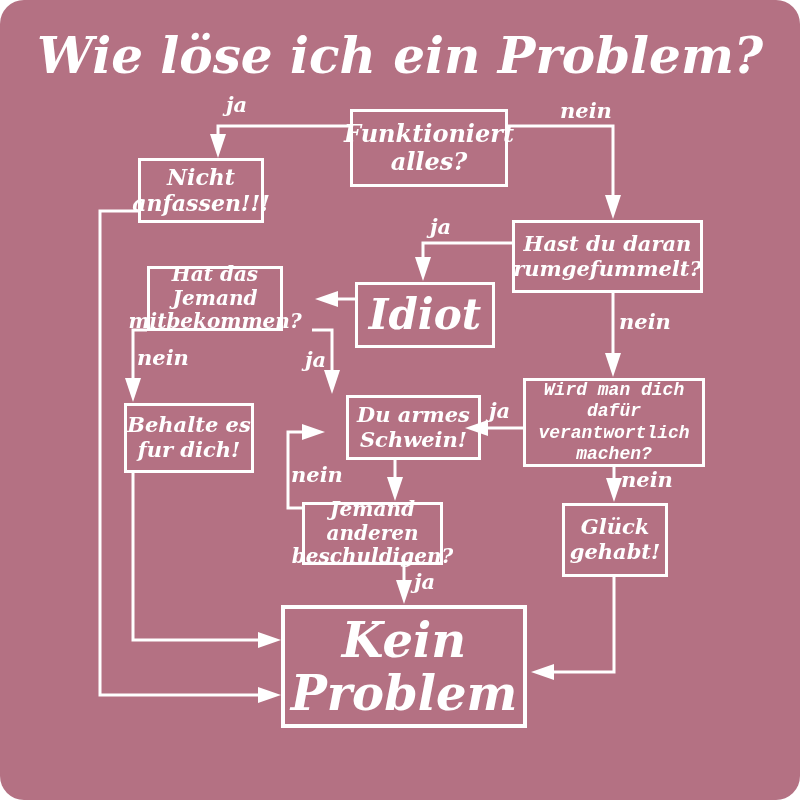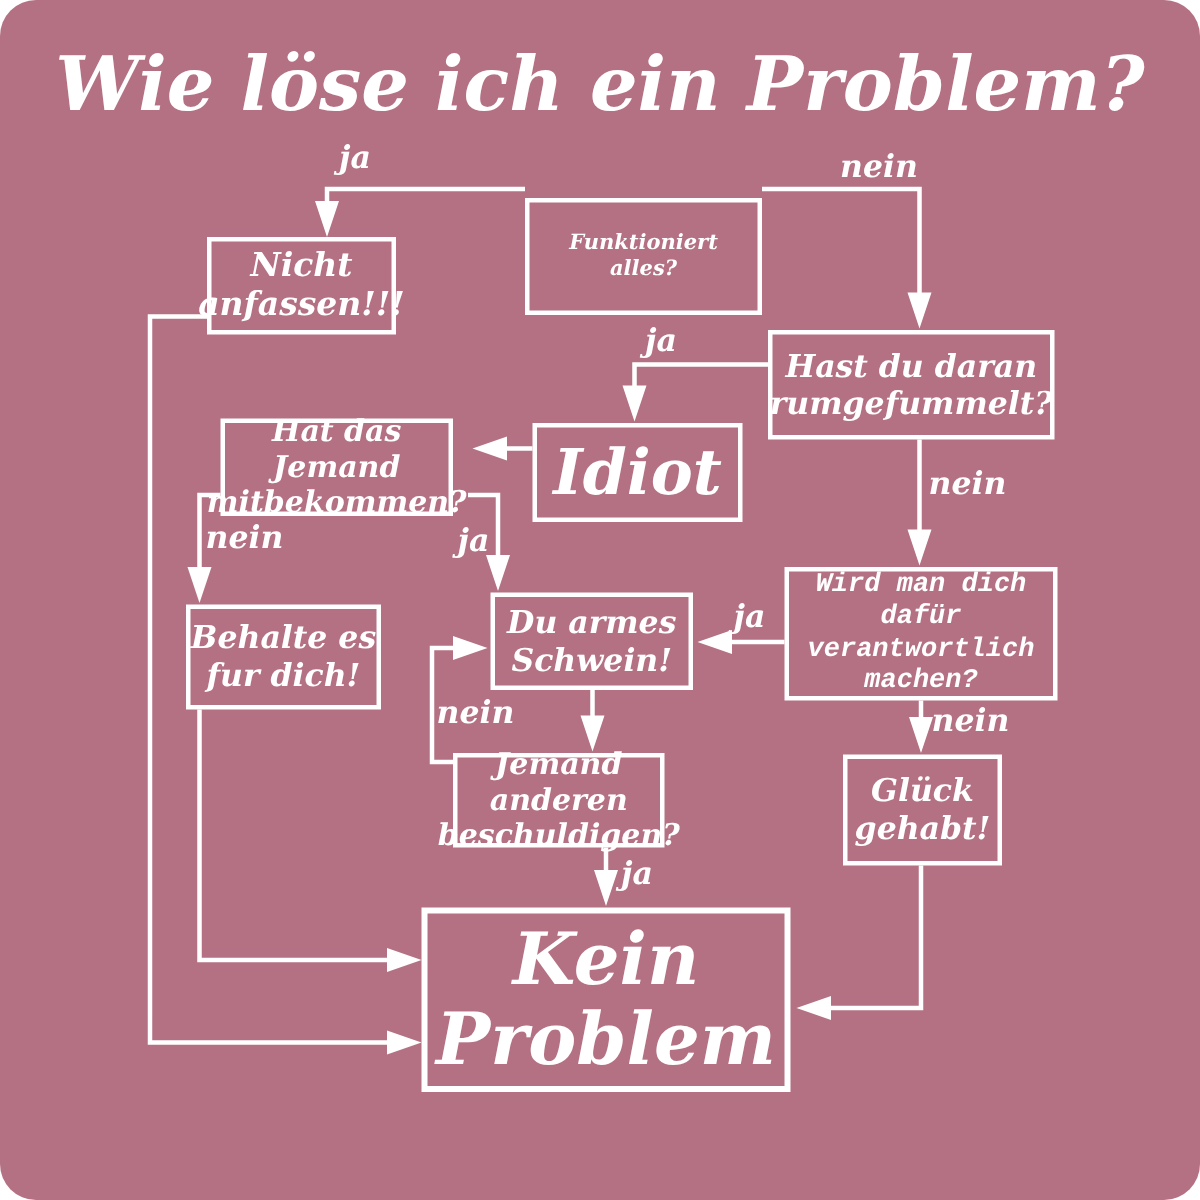--- a/index.html
+++ b/index.html
@@ -75,50 +75,50 @@
     <path class="edge" d="M404 565 V582"></path>
     <polygon class="arrowhead" points="396,580 412,580 404,604"></polygon>
 
     <path class="edge" d="M133 473 V640 H259"></path>
     <polygon class="arrowhead" points="258,632 258,648 281,640"></polygon>
 
     <path class="edge" d="M138 211 H100 V695 H259"></path>
     <polygon class="arrowhead" points="258,687 258,703 281,695"></polygon>
   </svg>
 
-  <div class="node" style="left:350px; top:132px; width:158px; height:78px; font-size:14px;">
+  <div class="node" style="left:350px; top:109px; width:158px; height:78px; font-size:24px;">
     <span class="node-label">Funktioniert
 alles?</span>
   </div>
 
   <div class="node" style="left:138px; top:158px; width:126px; height:65px; font-size:22px;">
     <span class="node-label">Nicht
 anfassen!!!</span>
   </div>
 
   <div class="node" style="left:512px; top:220px; width:191px; height:73px; font-size:21px;">
     <span class="node-label">Hast du daran
 rumgefummelt?</span>
   </div>
 
   <div class="node" style="left:355px; top:282px; width:140px; height:66px; font-size:42px;">
     <span class="node-label">Idiot</span>
   </div>
 
-  <div class="node" style="left:147px; top:279px; width:155px; height:65px; font-size:20px;">
+  <div class="node" style="left:147px; top:266px; width:136px; height:65px; font-size:20px;">
     <span class="node-label">Hat das Jemand
 mitbekommen?</span>
   </div>
 
   <div class="node" style="left:124px; top:403px; width:130px; height:70px; font-size:21px;">
     <span class="node-label">Behalte es
 fur dich!</span>
   </div>
 
-  <div class="node" style="left:327px; top:395px; width:135px; height:65px; font-size:21px;">
+  <div class="node" style="left:346px; top:395px; width:135px; height:65px; font-size:21px;">
     <span class="node-label">Du armes
 Schwein!</span>
   </div>
 
   <div class="node" style="left:523px; top:378px; width:182px; height:89px; font-size:18px;font-family:Liberation Mono, monospace;">
     <span class="node-label">Wird man dich
 dafür verantwortlich
 machen?</span>
   </div>
 

